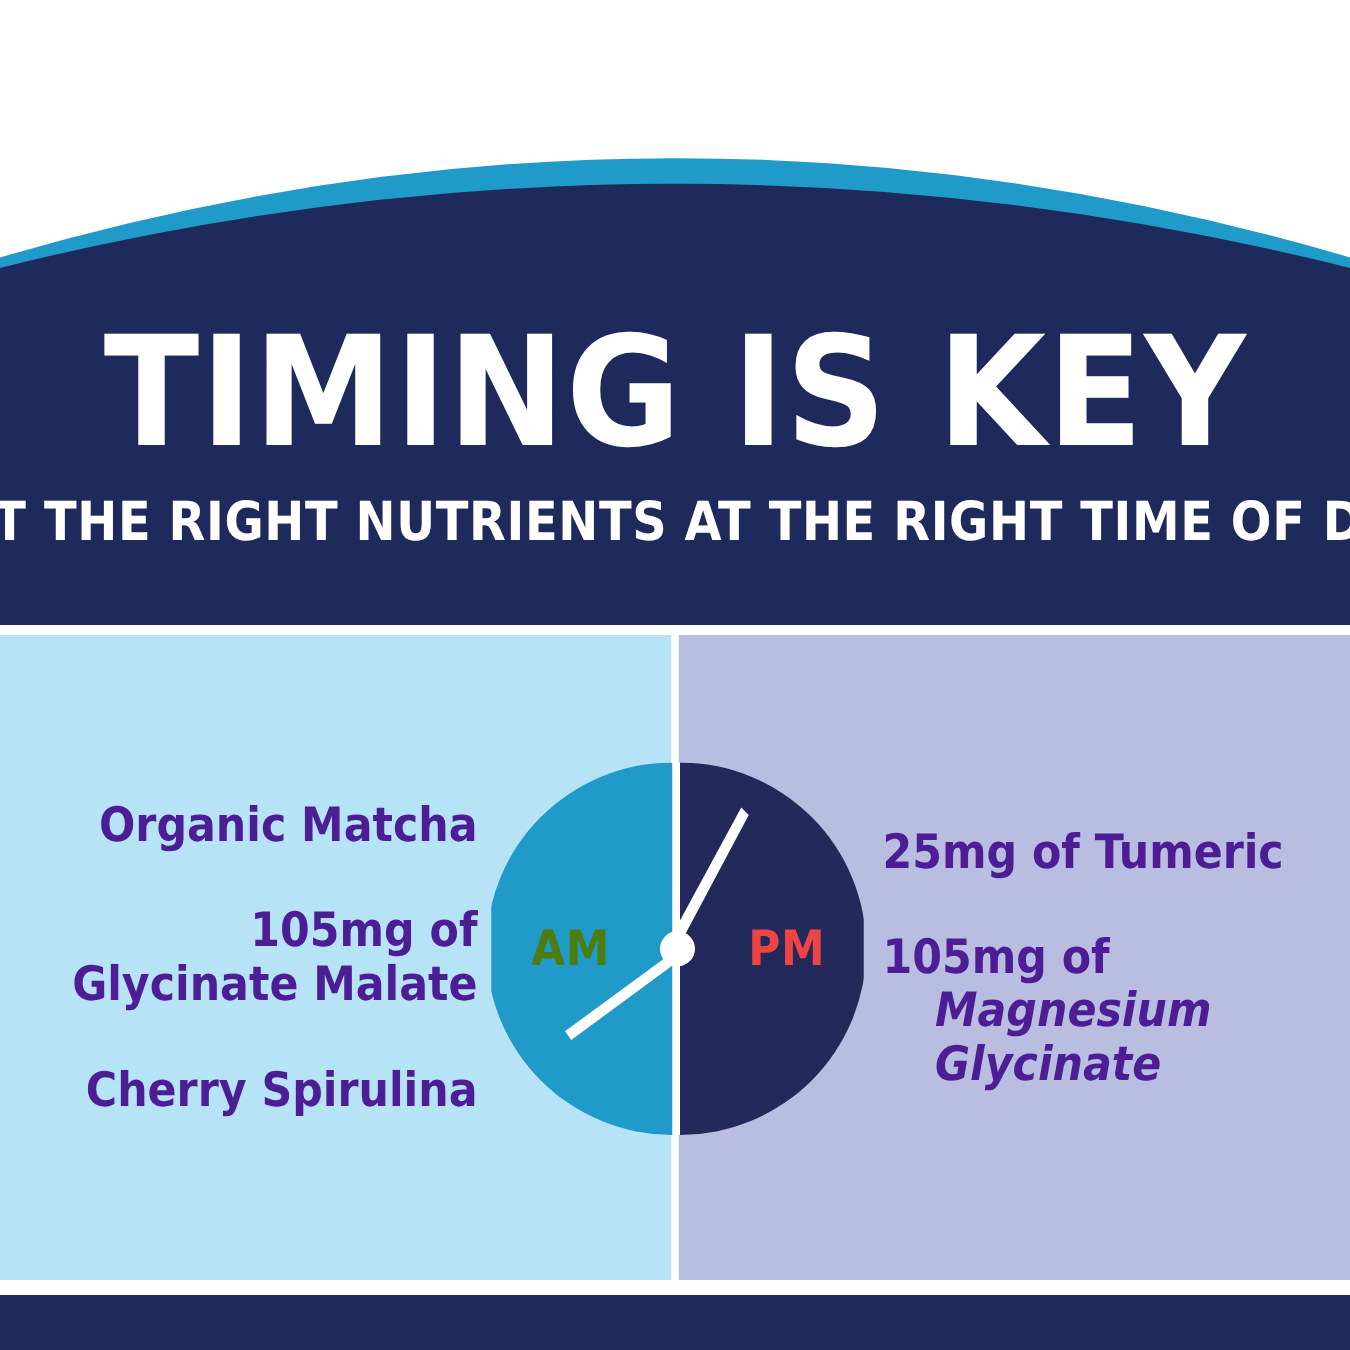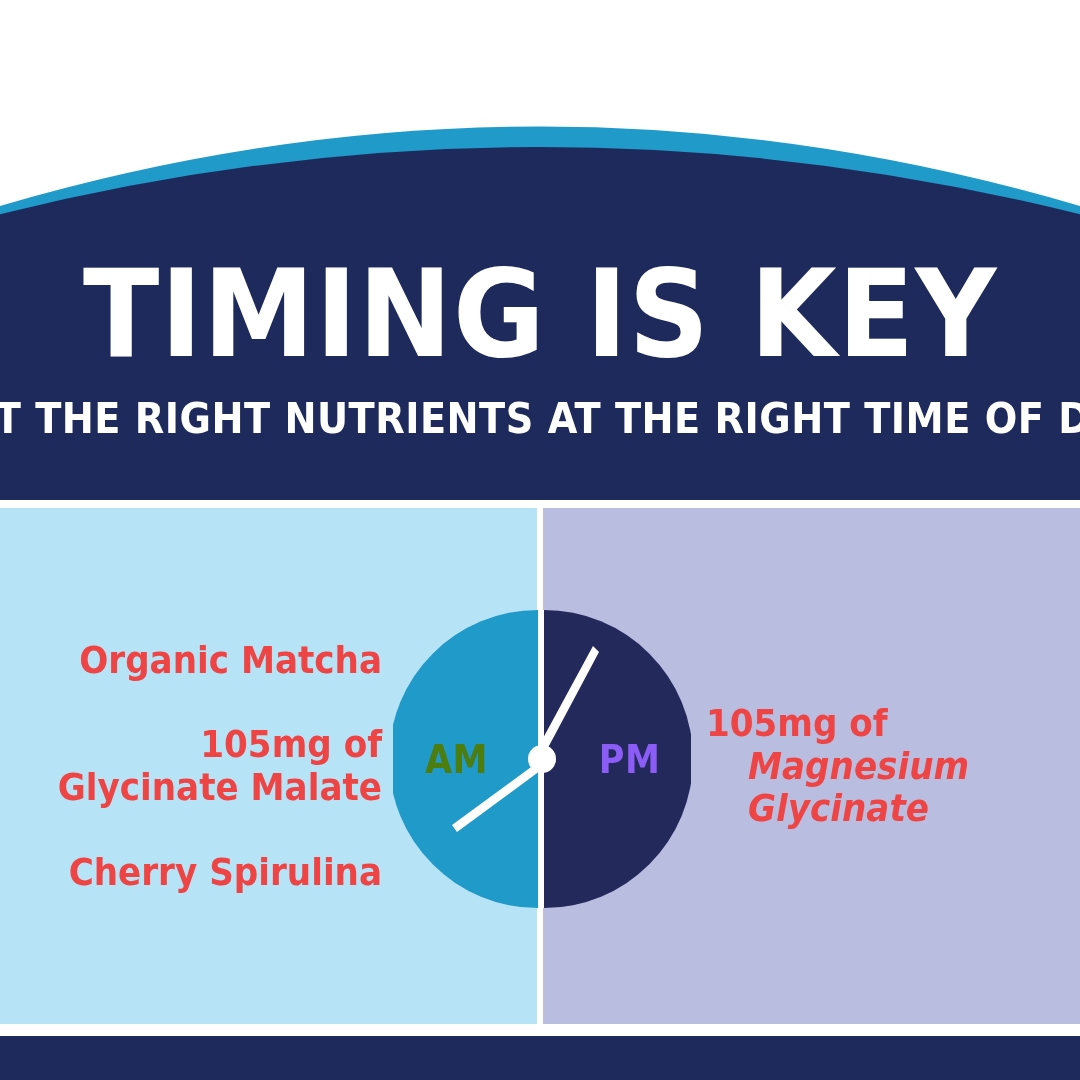--- a/index.html
+++ b/index.html
@@ -62,21 +62,21 @@
     position:absolute; top:0; height:516px;
   }
   #am-panel{ left:0;   width:537px; background:#b7e3f7; }
   #pm-panel{ left:543px; width:537px; background:#b9bee0; }
 
   .panel-list{
     position:absolute; top:0;
     height:516px;
     display:flex; flex-direction:column;
     justify-content:center;
-    color:#ef4444;
+    color:#4c1d95;
     font-family:"Liberation Sans Narrow","DejaVu Sans Condensed","Liberation Sans", sans-serif;
     font-weight:bold;
     font-size:38px;
     line-height:1.12;
   }
   #am-list{
     left:0; width:400px;
     align-items:flex-end; text-align:right;
     padding-right:18px;
   }
@@ -101,21 +101,21 @@
   .clock-label{
     position:absolute;
     top:0; height:298px;
     display:flex; align-items:center;
     font-family:"Liberation Sans Narrow","DejaVu Sans Condensed","Liberation Sans", sans-serif;
     font-weight:bold;
     font-size:39px;
     letter-spacing:0.5px;
   }
   #am-label{ left:0;   width:149px; justify-content:center; color:#4d7c0f; padding-right:22px; }
-  #pm-label{ left:149px; width:149px; justify-content:center; color:#8b5cf6; padding-left:26px; }
+  #pm-label{ left:149px; width:149px; justify-content:center; color:#ef4444; padding-left:26px; }
 
   
   #footer-bar{
     position:absolute;
     left:0; top:1036px;
     width:1080px; height:44px;
     background:#1e2a5c;
   }
 </style>
 </head>
@@ -149,20 +149,23 @@
     <div class="item" id="am-item-mag">
       <span class="l1">105mg of</span>
       <span class="l2">Glycinate Malate</span>
     </div>
     <div class="item gap-top" id="am-item-spirulina">
       <span class="l1">Cherry Spirulina</span>
     </div>
   </div>
 
   <div class="panel-list" id="pm-list" style="top:508px; position:absolute;">
+    <div class="item gap-bot" id="pm-item-tumeric">
+      <span class="l1">25mg of Tumeric</span>
+    </div>
     <div class="item" id="pm-item-mag">
       <span class="l1">105mg of</span>
       <span class="l2">Magnesium Glycinate</span>
     </div>
   </div>
 
   <div id="clock">
     <svg viewBox="0 0 298 298" xmlns="http://www.w3.org/2000/svg" aria-hidden="true">
 
       <path d="M 145,0 A 149,149 0 0 0 145,298 L 145,0 Z" fill="#1f9ac9"></path>

